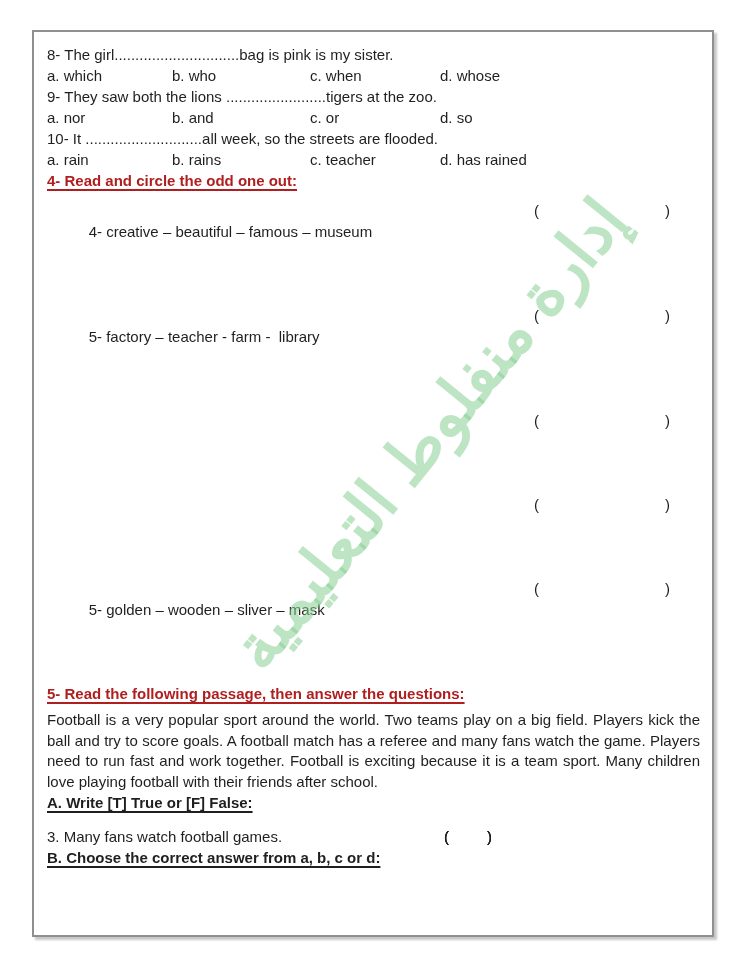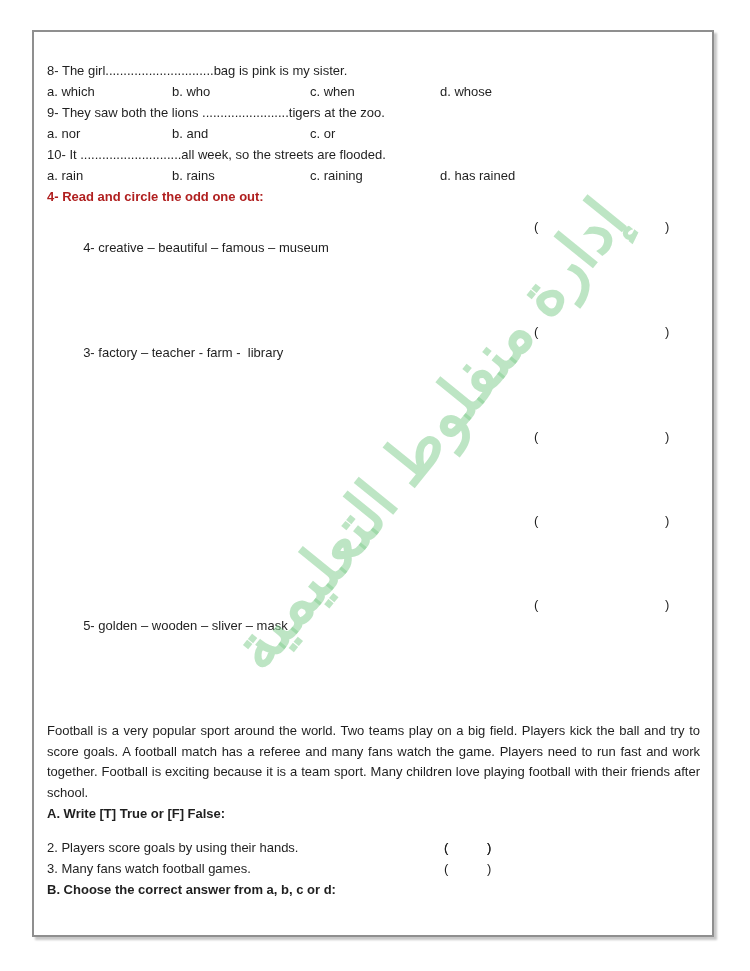--- a/index.html
+++ b/index.html
@@ -17,22 +17,22 @@
     width:682px;height:907px;
     background:#ffffff;
     border:2px solid #8f8f8f;
     box-shadow:3px 3px 2px rgba(0,0,0,0.22);
     box-sizing:border-box;
     overflow:hidden;
   }
   .content{
     position:relative;
     z-index:1;
-    padding:28px 12px 0 13px;
-    font-size:13px;
+    padding:12px 12px 0 13px;
+    font-size:15px;
     line-height:21px;
   }
   .watermark{
     position:absolute;
     left:395px;top:402px;
     transform:translate(-50%,-50%) rotate(-51deg);
     font-size:64px;
     font-weight:bold;
     letter-spacing:4px;
     white-space:nowrap;
@@ -42,30 +42,31 @@
     direction:rtl;
   }
   .row{white-space:pre-wrap;}
   .opts{
     display:grid;
     grid-template-columns:125px 138px 130px auto;
     line-height:21px;
   }
   .heading{
     font-weight:bold;
+    text-decoration:underline;
     text-decoration-thickness:1.5px;
     text-underline-offset:3px;
   }
   .red{color:#b01f1f;}
   .odd-row{position:relative;line-height:21px;white-space:pre-wrap;}
   .odd-row .p-open{position:absolute;left:487px;top:0;}
   .odd-row .p-close{position:absolute;left:618px;top:0;}
   .odd-list{margin-top:9px;}
   .passage{
-    margin-top:22px;
+    margin-top:6px;
     text-align:justify;
     line-height:20.6px;
   }
   .tf-list{margin-top:13px;}
   .tf-row{position:relative;line-height:21px;}
   .tf-row .p-open{position:absolute;left:397px;top:0;}
   .tf-row .p-close{position:absolute;left:440px;top:0;}
 </style>
 </head>
 <body>
@@ -83,70 +84,71 @@
         <span>b. who</span>
         <span>c. when</span>
         <span>d. whose</span>
       </div>
 
       <div class="row">9- They saw both the lions ........................tigers at the zoo.</div>
       <div class="opts">
         <span>a. nor</span>
         <span>b. and</span>
         <span>c. or</span>
+        <span>d. so</span>
       </div>
 
       <div class="row">10- It ............................all week, so the streets are flooded.</div>
       <div class="opts">
         <span>a. rain</span>
         <span>b. rains</span>
-        <span>c. raining</span>
+        <span>c. teacher</span>
         <span>d. has rained</span>
       </div>
 
       <div class="heading red">4- Read and circle the odd one out:</div>
 
       <div class="odd-list">
         <div class="odd-row">
           <span>4- creative – beautiful – famous – museum</span>
           <span class="p-open">(</span>
           <span class="p-close">)</span>
         </div>
         <div class="odd-row">
-          <span>3- factory – teacher - farm -  library</span>
+          <span>5- factory – teacher - farm -  library</span>
           <span class="p-open">(</span>
           <span class="p-close">)</span>
         </div>
         <div class="odd-row">
           <span class="p-open">(</span>
           <span class="p-close">)</span>
         </div>
         <div class="odd-row">
           <span class="p-open">(</span>
           <span class="p-close">)</span>
         </div>
         <div class="odd-row">
           <span>5- golden – wooden – sliver – mask</span>
           <span class="p-open">(</span>
           <span class="p-close">)</span>
         </div>
       </div>
 
+      <div class="heading red">5- Read the following passage, then answer the questions:</div>
 
       <div class="passage">Football is a very popular sport around the world. Two teams play on a big field. Players kick the ball and try to score goals. A football match has a referee and many fans watch the game. Players need to run fast and work together. Football is exciting because it is a team sport. Many children love playing football with their friends after school.</div>
 
       <div class="heading">A. Write [T] True or [F] False:</div>
 
       <div class="tf-list">
         <div class="tf-row">
           <span class="p-open">(</span>
           <span class="p-close">)</span>
         </div>
         <div class="tf-row">
-          <span>2. Players score goals by using their hands.</span>
           <span class="p-open">(</span>
           <span class="p-close">)</span>
         </div>
         <div class="tf-row">
           <span>3. Many fans watch football games.</span>
           <span class="p-open">(</span>
           <span class="p-close">)</span>
         </div>
       </div>
 

